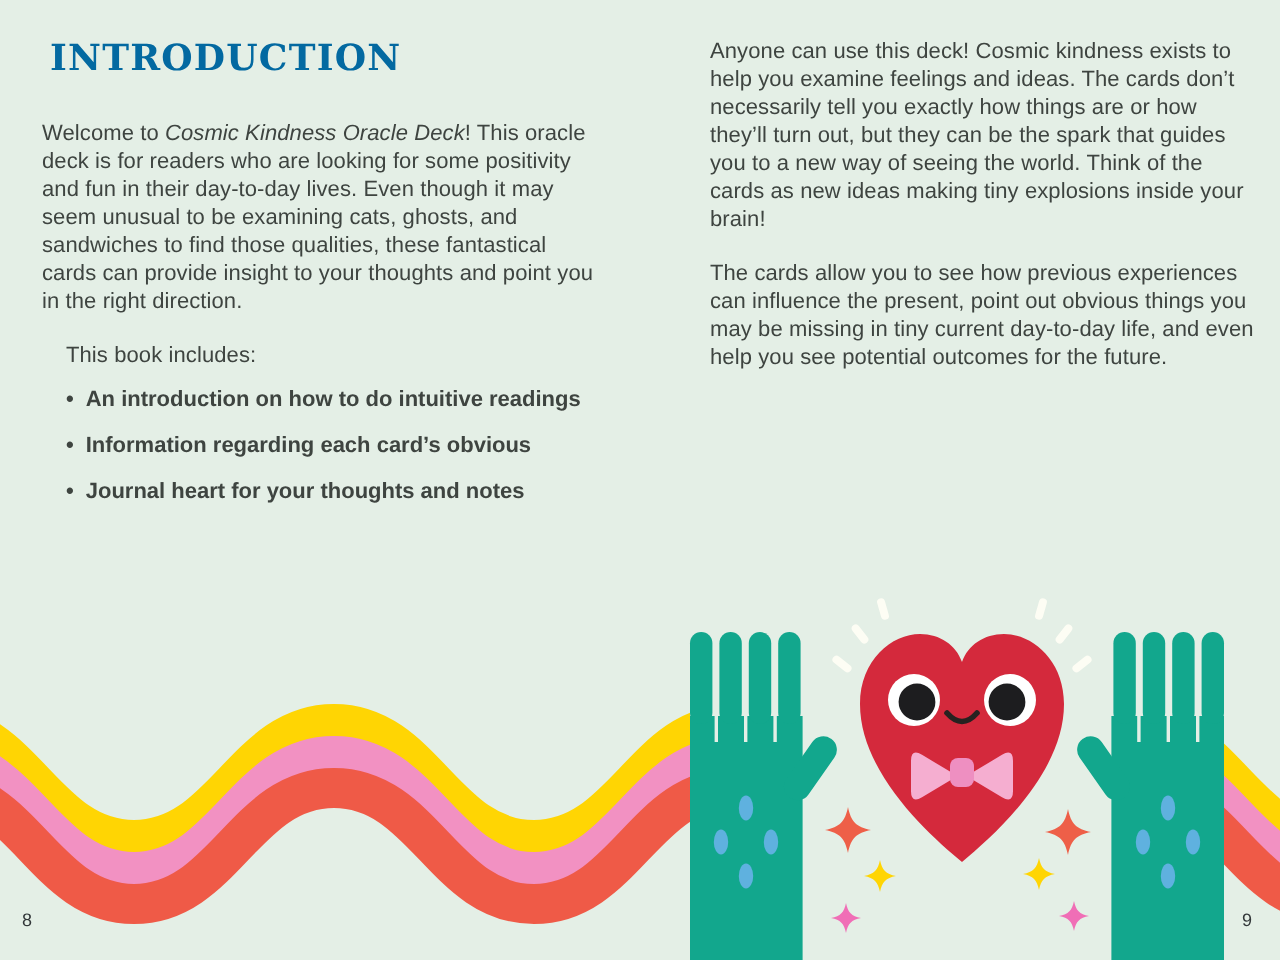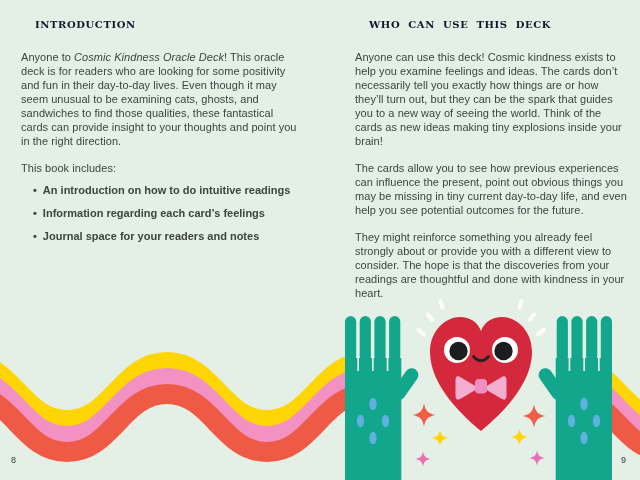--- a/index.html
+++ b/index.html
@@ -7,36 +7,36 @@
     width:640px;height:480px;position:relative;overflow:hidden;
     background:#e4efe6;
     font-family:"Liberation Sans", sans-serif;
     color:#3e4440;
   }
   .illo{position:absolute;left:0;top:0;width:640px;height:480px;}
   .page{position:absolute;top:19px;}
   .page.left{left:21px;width:279px;}
   .page.right{left:355px;width:272px;}
   .page h1{
-    margin:0 0 20px 14px;
+    margin:0 0 20px 4px;
     font-family:"DejaVu Serif", serif;
     font-weight:bold;
-    font-size:10px;
+    font-size:18px;
     letter-spacing:0.6px;
     word-spacing:4px;
-    color:#0f172a;
+    color:#0369a1;
   }
   .page p{
     margin:0 0 13px 0;
     font-size:11px;
     line-height:14px;
     letter-spacing:0.05px;
   }
   .page p em{}
-  .page p.includes{margin:0 0 9px 0;}
+  .page p.includes{margin:0 0 9px 12px;}
   .page ul{
     list-style:none;
     margin:0;padding:0 0 0 12px;
   }
   .page ul li{
     font-size:11px;
     font-weight:bold;
     line-height:13px;
     margin:0 0 10px 0;
     display:flex;
@@ -125,39 +125,37 @@
     <use href="#spark" transform="translate(534,416) scale(1.15)" fill="#ee5f48"></use>
     <use href="#spark" transform="translate(440,438) scale(0.8)" fill="#ffd503"></use>
     <use href="#spark" transform="translate(519.5,437) scale(0.8)" fill="#ffd503"></use>
     <use href="#spark" transform="translate(423,459) scale(0.75)" fill="#f06eb6"></use>
     <use href="#spark" transform="translate(537,458) scale(0.75)" fill="#f06eb6"></use>
   </g>
 </svg>
 
 <section class="page left">
   <h1>INTRODUCTION</h1>
-  <p><span>Anyone to </span><em>Cosmic Kindness Oracle Deck</em><span>! This oracle deck is for readers who are looking for some positivity and fun in their day-to-day lives. Even though it may seem unusual to be examining cats, ghosts, and sandwiches to find those qualities, these fantastical cards can provide insight to your thoughts and point you in the right direction.</span></p>
+  <p><span>Welcome to </span><em>Cosmic Kindness Oracle Deck</em><span>! This oracle deck is for readers who are looking for some positivity and fun in their day-to-day lives. Even though it may seem unusual to be examining cats, ghosts, and sandwiches to find those qualities, these fantastical cards can provide insight to your thoughts and point you in the right direction.</span></p>
   <p class="includes">This book includes:</p>
   <ul>
     <li>
         <span class="dot">•</span>
         <span>An introduction on how to do intuitive readings</span>
       </li>
     <li>
         <span class="dot">•</span>
-        <span>Information regarding each card’s feelings</span>
+        <span>Information regarding each card’s obvious</span>
       </li>
     <li>
         <span class="dot">•</span>
-        <span>Journal space for your readers and notes</span>
+        <span>Journal heart for your thoughts and notes</span>
       </li>
   </ul>
 </section>
 
 <section class="page right">
-  <h1>WHO CAN USE THIS DECK</h1>
   <p>Anyone can use this deck! Cosmic kindness exists to help you examine feelings and ideas. The cards don’t necessarily tell you exactly how things are or how they’ll turn out, but they can be the spark that guides you to a new way of seeing the world. Think of the cards as new ideas making tiny explosions inside your brain!</p>
   <p>The cards allow you to see how previous experiences can influence the present, point out obvious things you may be missing in tiny current day-to-day life, and even help you see potential outcomes for the future.</p>
-  <p>They might reinforce something you already feel strongly about or provide you with a different view to consider. The hope is that the discoveries from your readings are thoughtful and done with kindness in your heart.</p>
 </section>
 
 <div class="pagenum pn-left">8</div>
 <div class="pagenum pn-right">9</div>
 
 </body></html>

